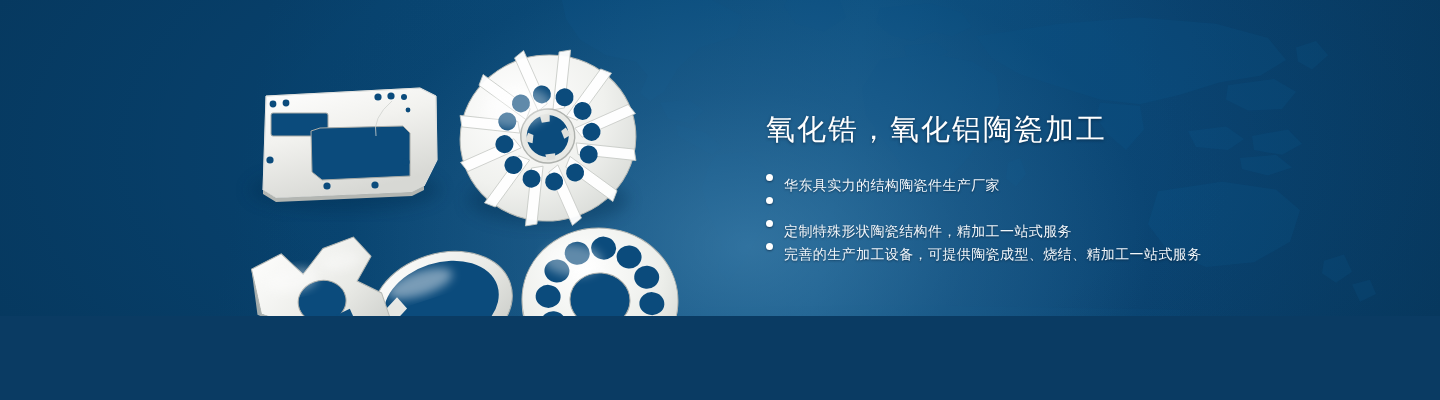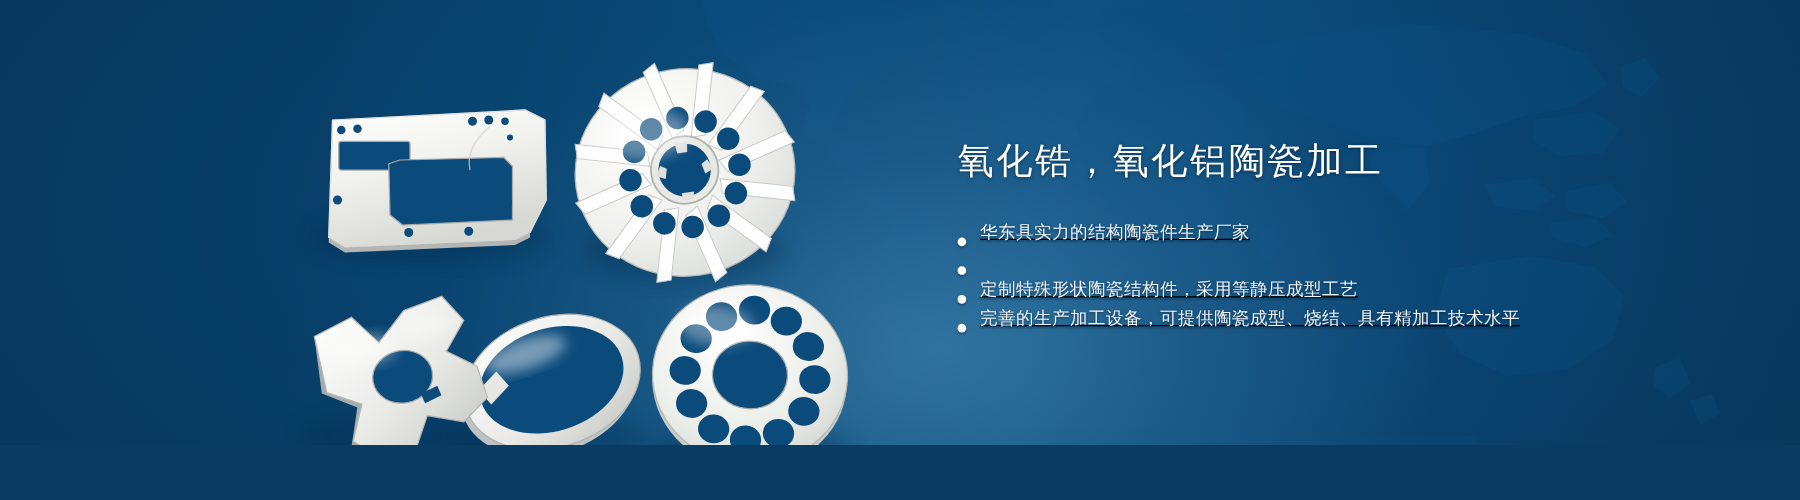--- a/index.html
+++ b/index.html
@@ -1,21 +1,21 @@
 <!DOCTYPE html>
 <html><head>
 <meta charset="utf-8">
 <style>
   * { margin:0; padding:0; box-sizing:border-box; }
   html,body { background:#0a3b63; }
 
   .banner{
     position:relative;
     width:1440px;
-    height:356px;
+    height:316px;
     overflow:hidden;
     font-family:"Liberation Sans","DejaVu Sans",sans-serif;
     background:#be185d;
   }
 
   
   .bg-base{
     position:absolute; inset:0;
     background:
       linear-gradient(100deg,#07406b 0%,#07406b 18%,#0a4a78 42%,#0d5181 58%,#0a4472 80%,#083f69 100%);
@@ -51,24 +51,23 @@
     font-weight:400;
     text-shadow:0 1px 3px rgba(0,20,40,0.55);
     white-space:nowrap;
   }
   .bullets{
     list-style:none;
     margin-top:26px;
   }
   .bullet{
     display:flex;
-    align-items:flex-end;
+    align-items:flex-start;
     height:23px;
     margin-bottom:0px;
-    text-decoration:underline;
   }
   .dot{
     width:7px;height:7px;
     border-radius:50%;
     background:#ffffff;
     flex:0 0 auto;
     margin-right:11px;
     box-shadow:0 1px 2px rgba(0,15,35,0.5);
   }
   .bullet-text{
@@ -328,22 +327,22 @@
     <ul class="bullets">
       <li class="bullet">
         <span class="dot"></span>
         <span class="bullet-text">华东具实力的结构陶瓷件生产厂家</span>
       </li>
       <li class="bullet">
         <span class="dot"></span>
       </li>
       <li class="bullet">
         <span class="dot"></span>
-        <span class="bullet-text">定制特殊形状陶瓷结构件，采用等静压成型工艺</span>
+        <span class="bullet-text">定制特殊形状陶瓷结构件，精加工一站式服务</span>
       </li>
       <li class="bullet">
         <span class="dot"></span>
-        <span class="bullet-text">完善的生产加工设备，可提供陶瓷成型、烧结、具有精加工技术水平</span>
+        <span class="bullet-text">完善的生产加工设备，可提供陶瓷成型、烧结、精加工一站式服务</span>
       </li>
     </ul>
   </div>
 
 </div>
 
 </body></html>

